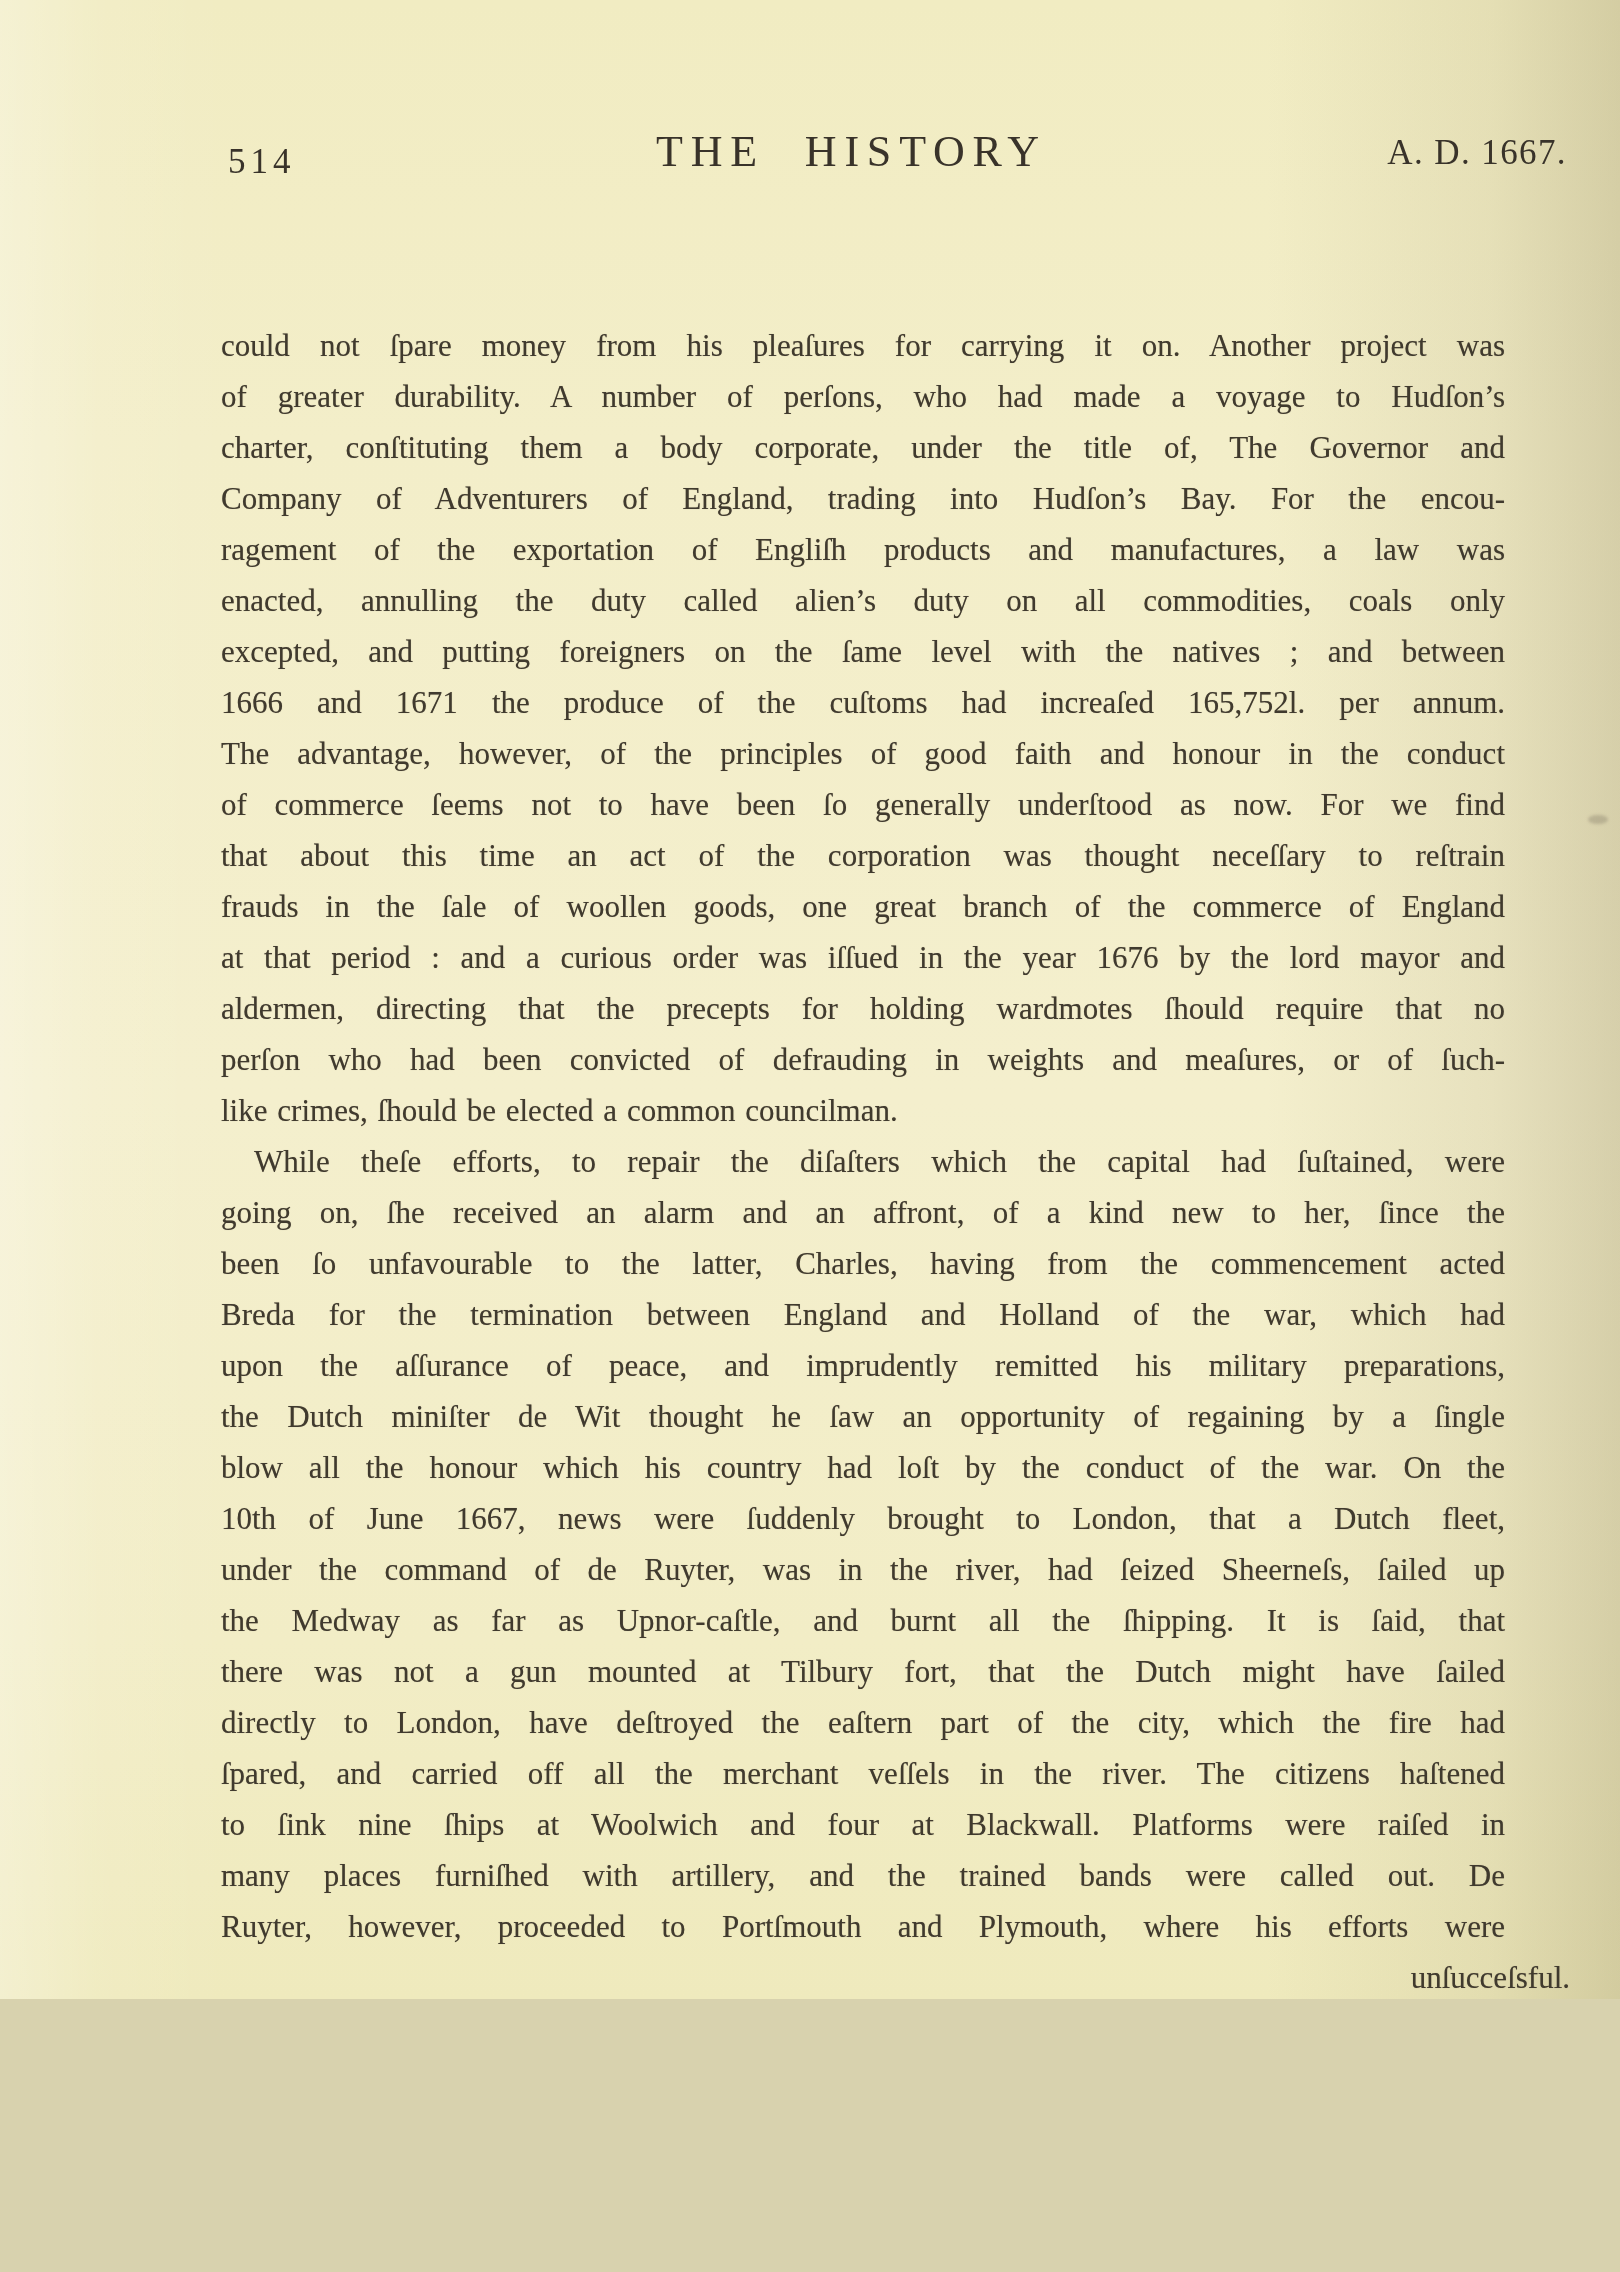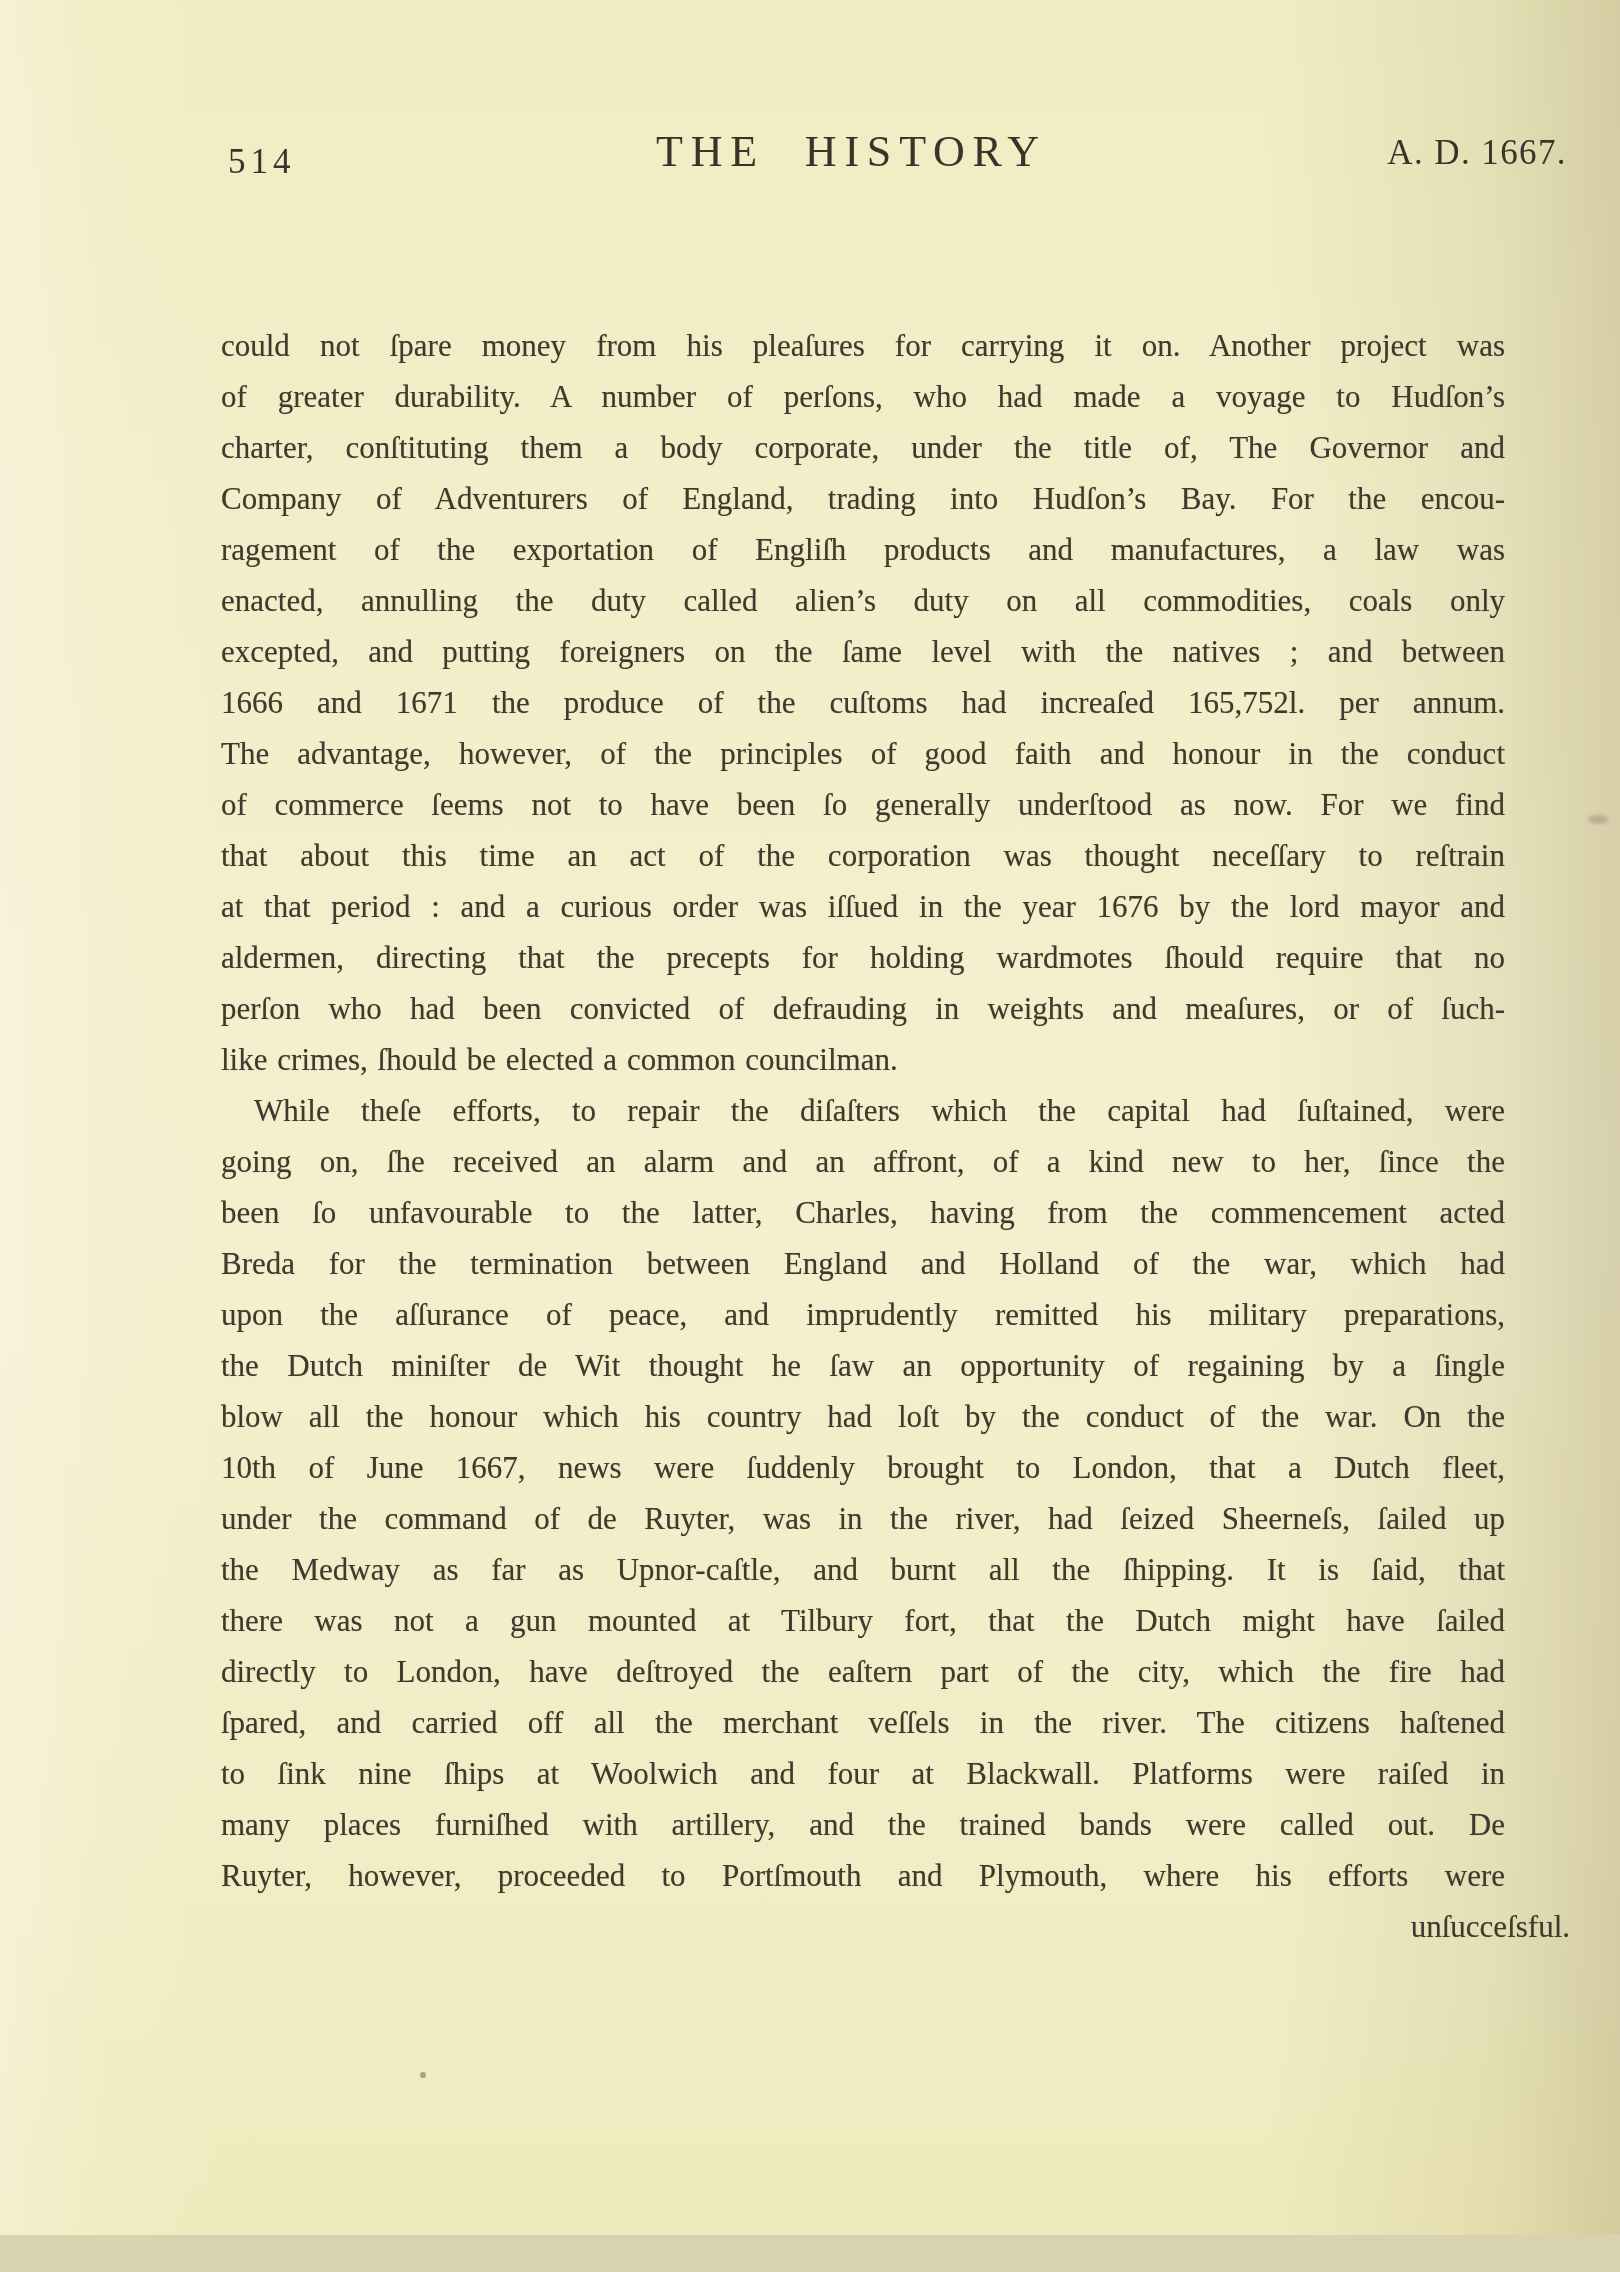--- a/index.html
+++ b/index.html
@@ -3,21 +3,21 @@
 <meta charset="utf-8">
 <style>
   html, body {
     margin: 0;
     padding: 0;
     background: #d8d2ae;
   }
   .page {
     position: relative;
     width: 1621px;
-    height: 2235px;
+    height: 1999px;
     overflow: hidden;
     background:
       linear-gradient(90deg,
         rgba(255,255,255,0.28) 0%,
         rgba(255,255,255,0.08) 6%,
         rgba(255,255,255,0.00) 14%,
         rgba(0,0,0,0.00) 78%,
         rgba(118,104,58,0.10) 92%,
         rgba(108,94,50,0.22) 100%),
       linear-gradient(180deg,
@@ -124,20 +124,21 @@
       <div class="line justify">of greater durability.  A number of perſons, who had made a voyage to Hudſon’s</div>
       <div class="line justify">charter, conſtituting them a body corporate, under the title of, The Governor and</div>
       <div class="line justify">Company of Adventurers of England, trading into Hudſon’s Bay.  For the encou-</div>
       <div class="line justify">ragement of the exportation of Engliſh products and manufactures, a law was</div>
       <div class="line justify">enacted, annulling the duty called alien’s duty on all commodities, coals only</div>
       <div class="line justify">excepted, and putting foreigners on the ſame level with the natives ; and between</div>
       <div class="line justify">1666 and 1671 the produce of the cuſtoms had increaſed 165,752l. per annum.</div>
       <div class="line justify">The advantage, however, of the principles of good faith and honour in the conduct</div>
       <div class="line justify">of commerce ſeems not to have been ſo generally underſtood as now.  For we find</div>
       <div class="line justify">that about this time an act of the corporation was thought neceſſary to reſtrain</div>
+      <div class="line justify">frauds in the ſale of woollen goods, one great branch of the commerce of England</div>
       <div class="line justify">at that period :  and a curious order was iſſued in the year 1676 by the lord mayor and</div>
       <div class="line justify">aldermen, directing that the precepts for holding wardmotes ſhould require that no</div>
       <div class="line justify">perſon who had been convicted of defrauding in weights and meaſures, or of ſuch-</div>
       <div class="line paragraph-end">like crimes, ſhould be elected a common councilman.</div>
       <div class="line justify indent">While theſe efforts, to repair the diſaſters which the capital had ſuſtained, were</div>
       <div class="line justify">going on, ſhe received an alarm and an affront, of a kind new to her, ſince the</div>
       <div class="line justify">been ſo unfavourable to the latter, Charles, having from the commencement acted</div>
       <div class="line justify">Breda for the termination between England and Holland of the war, which had</div>
       <div class="line justify">upon the aſſurance of peace, and imprudently remitted his military preparations,</div>
       <div class="line justify">the Dutch miniſter de Wit thought he ſaw an opportunity of regaining by a ſingle</div>

